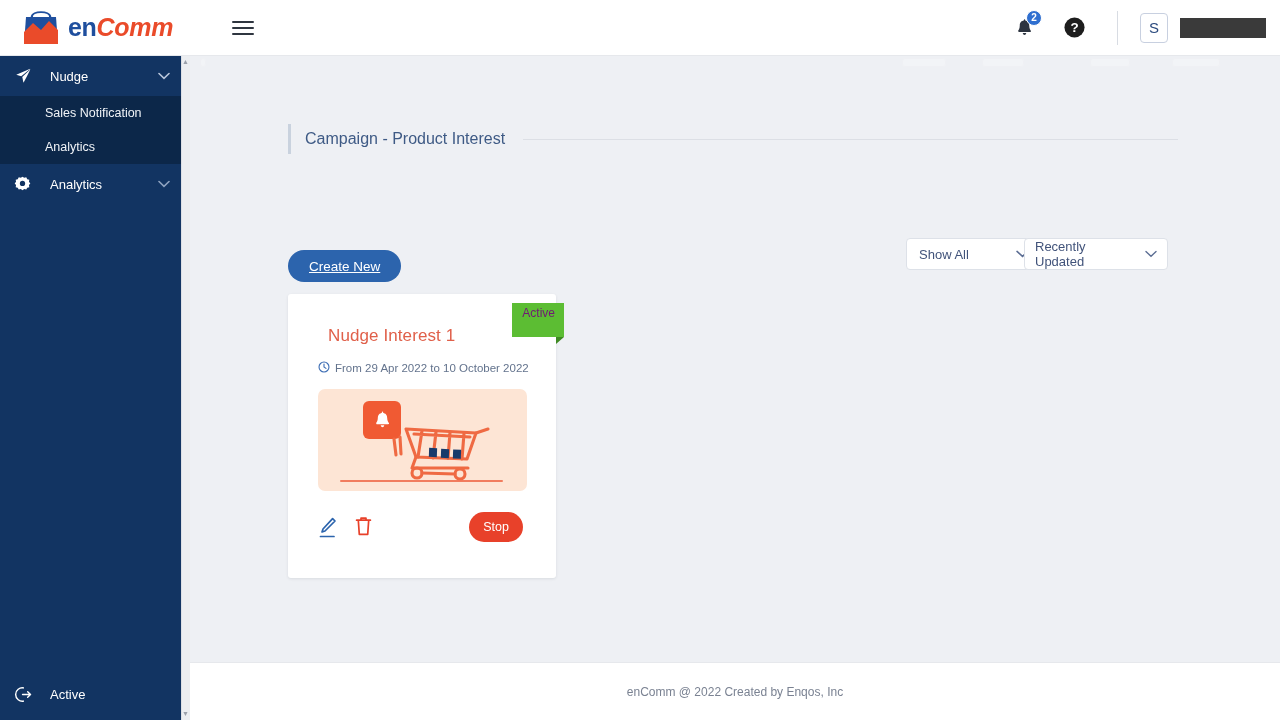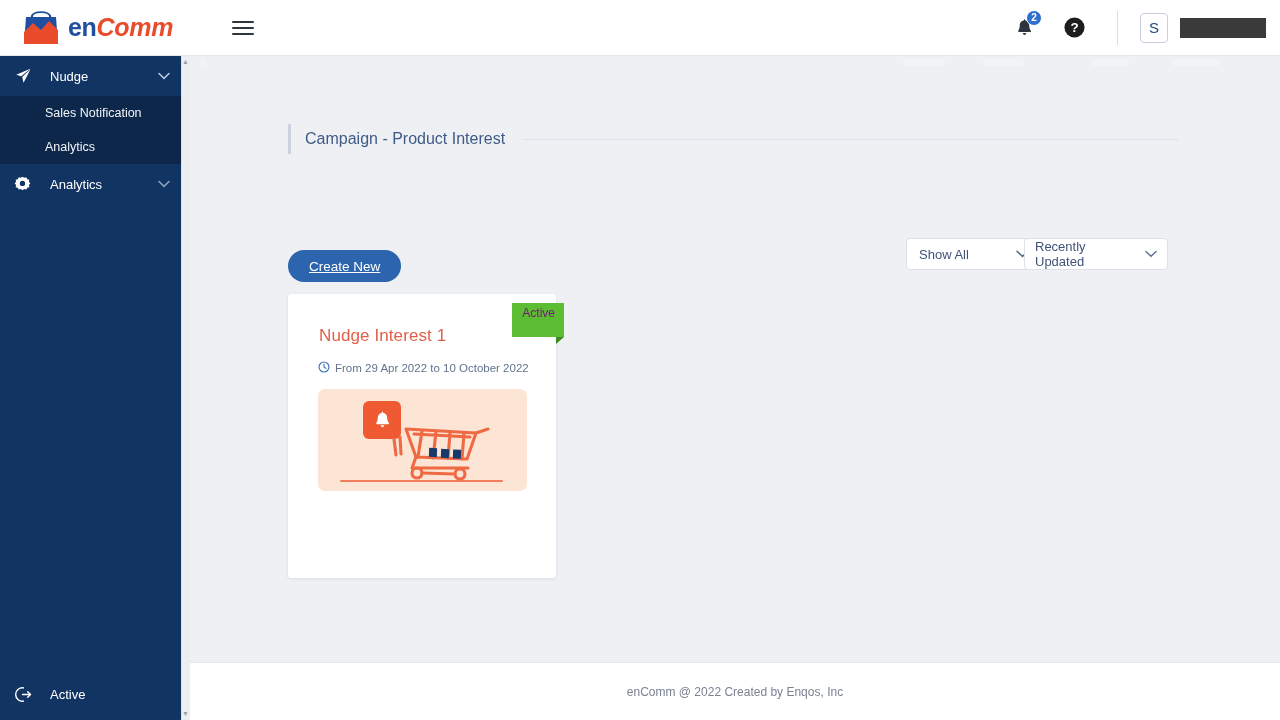--- a/index.html
+++ b/index.html
@@ -131,21 +131,21 @@
   .ribbon {
     position: absolute; top: 9px; right: -8px;
     background: #5cbd33; color: #701a75; font-size: 12px;
     padding: 3px 9px 16px 10px; line-height: 1.25;
   }
   .ribbon::after {
     content: ""; position: absolute; right: 0; bottom: -7px;
     border-left: 8px solid #3e8a22; border-bottom: 7px solid transparent;
   }
   .card-title {
-    position: absolute; top: 32px; left: 31px;
+    position: absolute; top: 32px; left: 40px;
     font-size: 17px; color: #e0604a; letter-spacing: 0.1px;
   }
   .card-date {
     position: absolute; top: 67px; left: 30px;
     font-size: 11.5px; color: #63738d; display: flex; align-items: center; gap: 5px;
   }
   .card-img {
     position: absolute; top: 95px; left: 30px;
     width: 209px; height: 102px; background: #fde5d5; border-radius: 7px;
   }
@@ -356,20 +356,36 @@
             <path d="M2 18 L4 34 M8 16 L9 33"></path>
           </g>
           <rect x="37" y="27" width="8" height="9" fill="#183a6b" transform="rotate(2 41 31)"></rect>
           <rect x="49" y="28" width="8" height="9" fill="#183a6b" transform="rotate(2 53 32)"></rect>
           <rect x="61" y="28.6" width="8" height="9" fill="#183a6b" transform="rotate(2 65 33)"></rect>
         </svg>
 
         <div class="ground"></div>
       </div>
 
+      <div class="card-actions">
+        <span class="act-edit">
+          <svg width="20" height="24" viewBox="0 0 20 24">
+            <path d="M14.6 2.6 L17 5 L7 15 L4 16 L5 13 Z" fill="none" stroke="#2c64ad" stroke-width="1.7" stroke-linejoin="round"></path>
+            <path d="M2.5 20.5 H16" stroke="#2c64ad" stroke-width="1.7" stroke-linecap="round"></path>
+          </svg>
+        </span>
+        <span class="act-del">
+          <svg width="19" height="23" viewBox="0 0 19 23">
+            <path d="M2.6 5.2 H16.4" stroke="#e8412a" stroke-width="1.7" stroke-linecap="round"></path>
+            <path d="M7 5.2 V3.2 H12 V5.2" fill="none" stroke="#e8412a" stroke-width="1.7" stroke-linejoin="round"></path>
+            <path d="M4.3 5.2 L5.3 19.4 H13.7 L14.7 5.2" fill="none" stroke="#e8412a" stroke-width="1.7" stroke-linejoin="round"></path>
+          </svg>
+        </span>
+        <button class="stop-btn">Stop</button>
+      </div>
     </div>
   </div>
 
   <div class="footer">
     <span>enComm @ 2022 Created by Enqos, Inc</span>
   </div>
 
 </div>
 
 </body></html>

